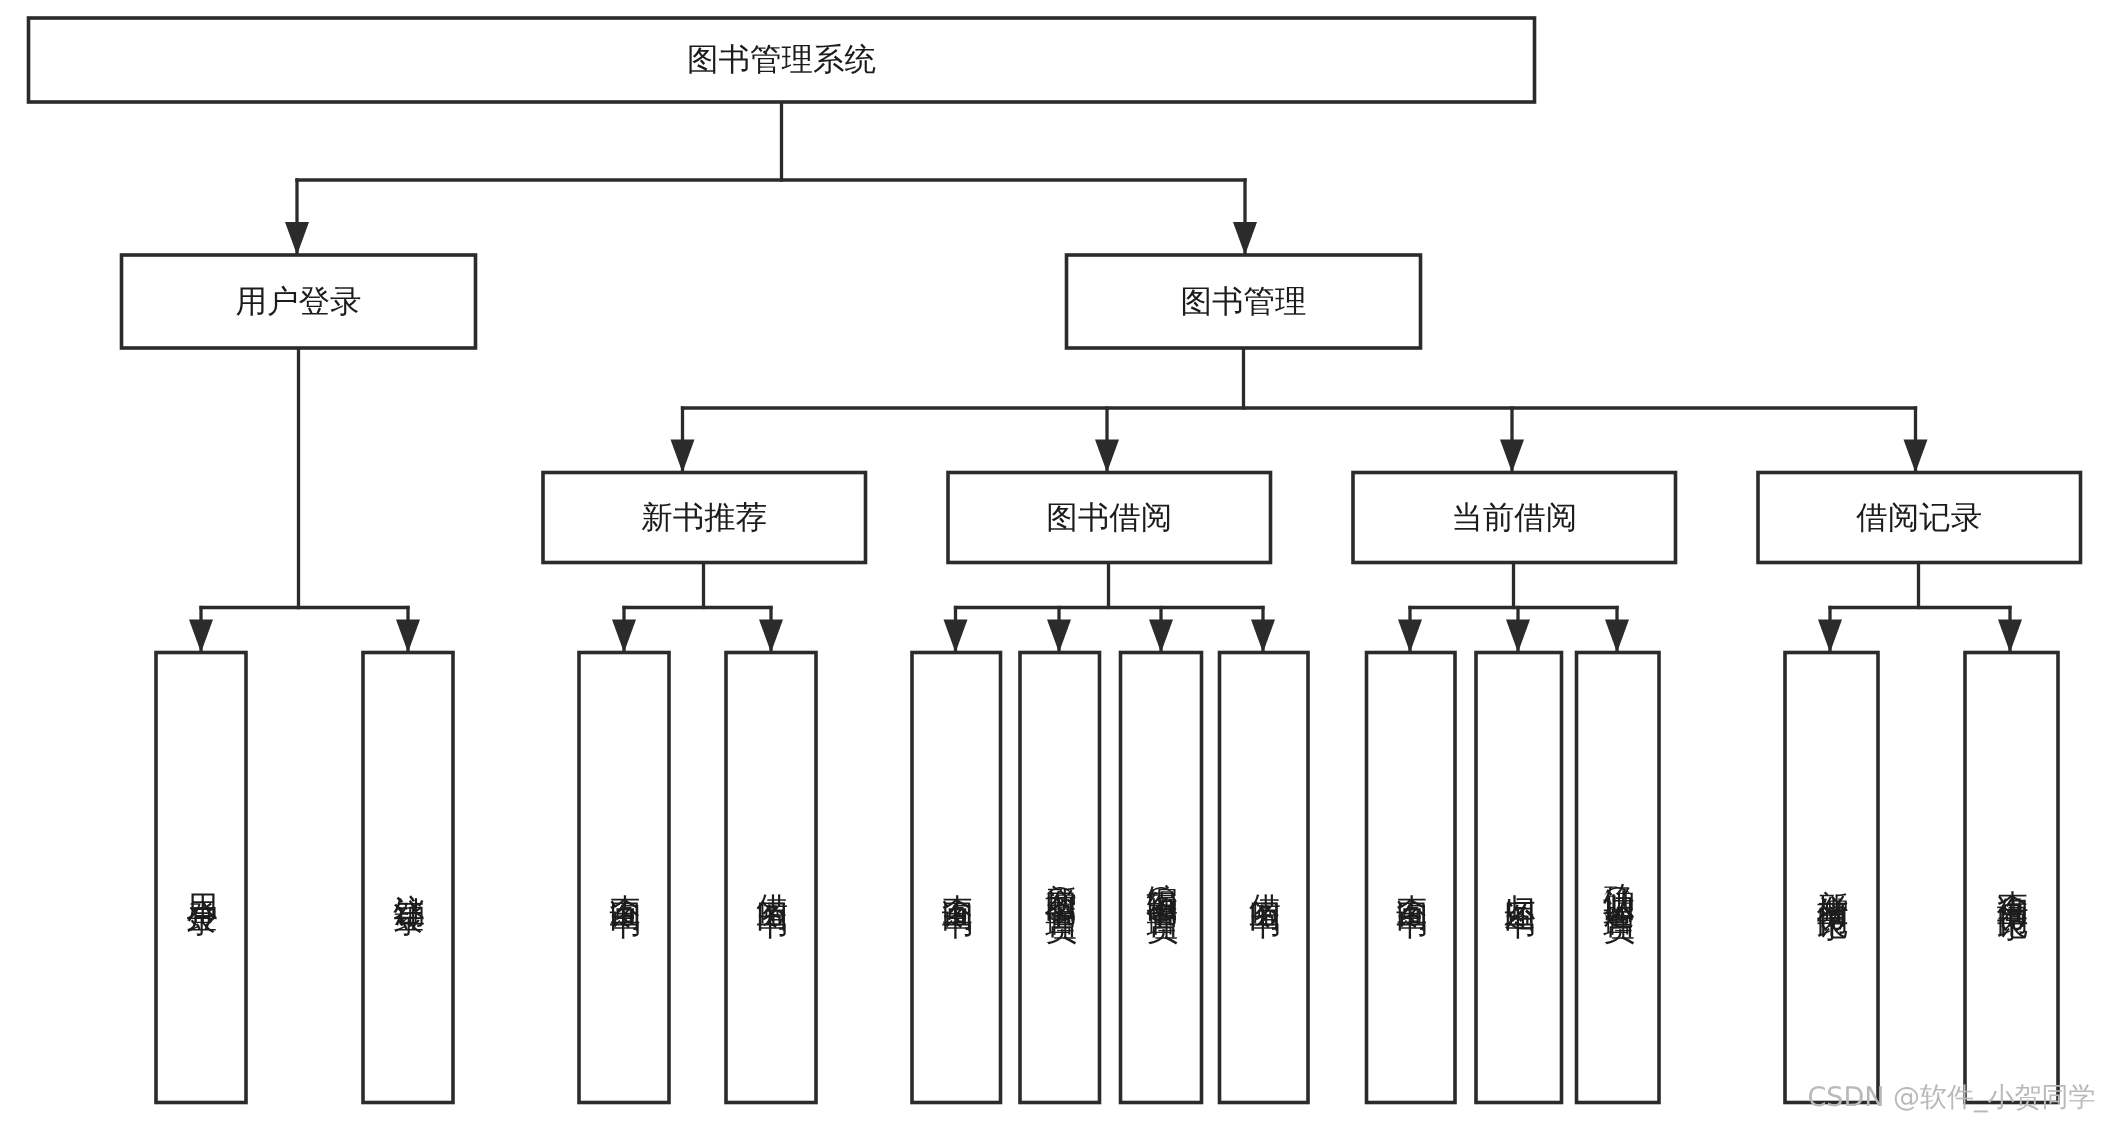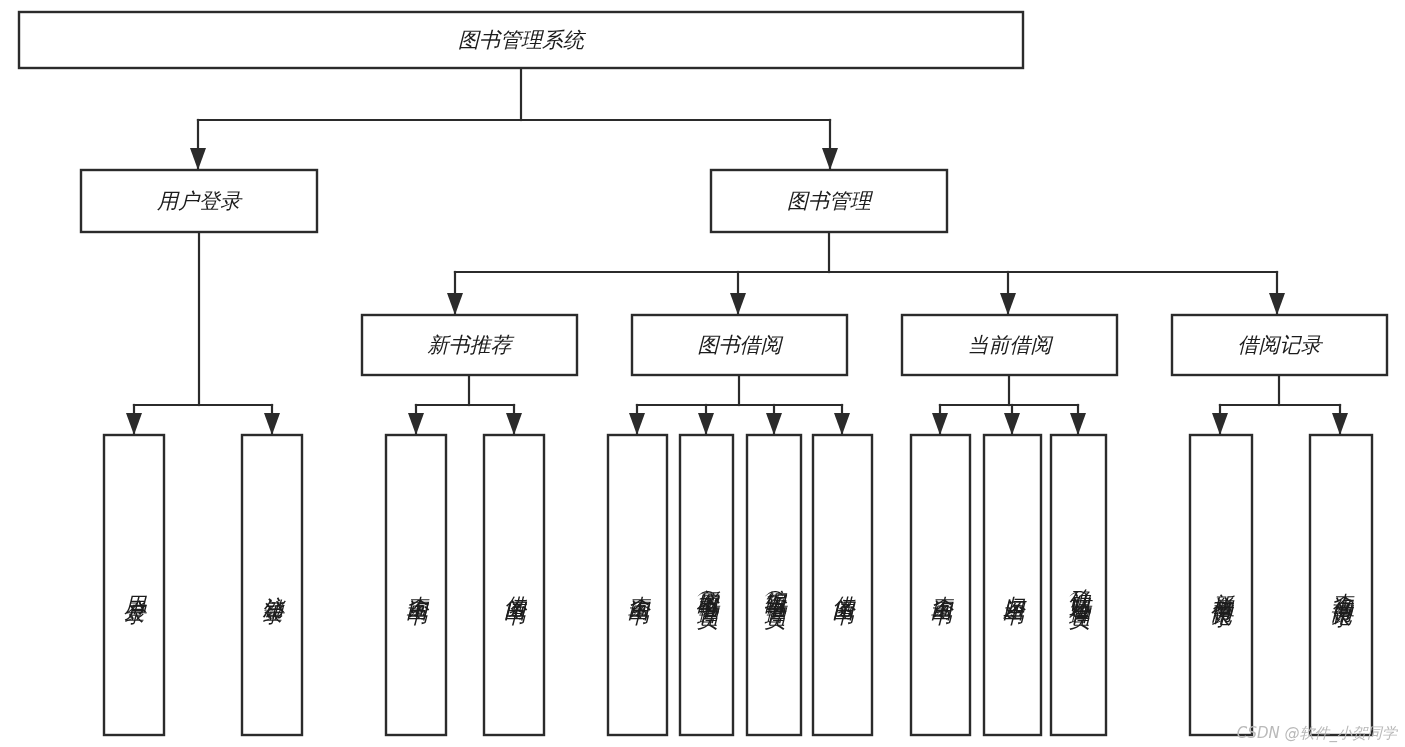--- a/index.html
+++ b/index.html
@@ -11,21 +11,20 @@
     width: 1405px;
     height: 747px;
     font-family: "DejaVu Sans", "Liberation Sans", sans-serif;
     overflow: hidden;
     position: relative;
   }
   #diagram-root {
     position: relative;
     width: 1405px;
     height: 747px;
-    font-style: italic;
   }
   svg#tree-svg {
     position: absolute;
     top: 0;
     left: 0;
     width: 1405px;
     height: 747px;
   }
   .node-box {
     fill: #ffffff;
@@ -63,21 +62,21 @@
     justify-content: center;
     text-align: center;
     white-space: nowrap;
     user-select: none;
   }
   #watermark {
     position: absolute;
     right: 8px;
     bottom: 4px;
     font-family: "DejaVu Sans", "Liberation Sans", sans-serif;
-    font-size: 15px;
+    font-size: 18px;
     color: #b9b9b9;
     white-space: nowrap;
     user-select: none;
   }
 </style>
 </head>
 <body>
 
 <div id="diagram-root">
 

